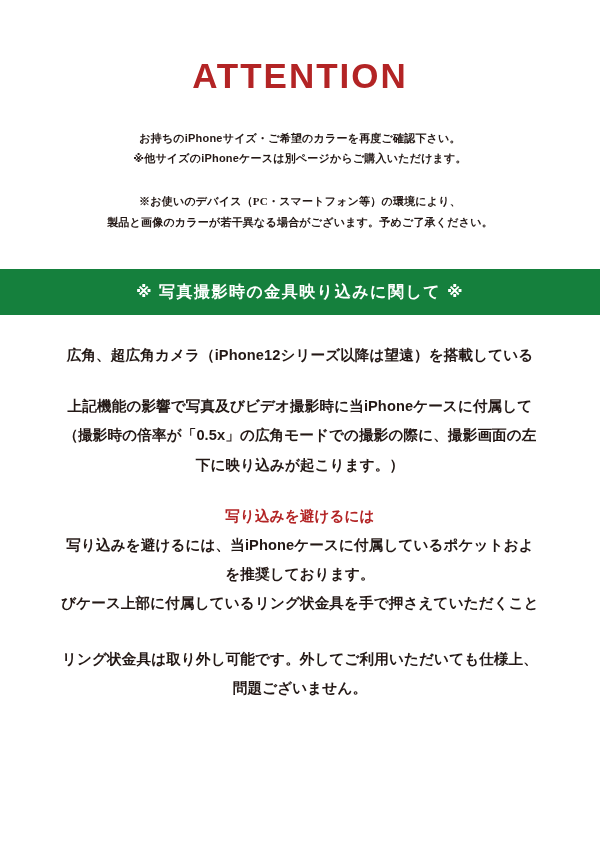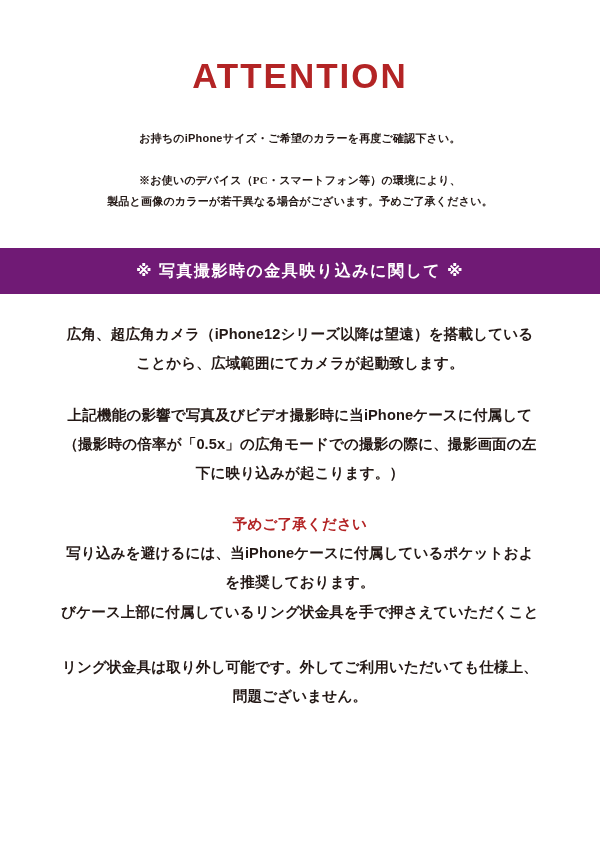--- a/index.html
+++ b/index.html
@@ -48,21 +48,21 @@
     white-space: nowrap;
   }
   .intro-2 {
     margin-top: 22px;
     font-family: Liberation Serif, serif;
   }
 
   
   .band {
     margin-top: 36px;
-    background: #701a75;
+    background: #15803d;
     color: #ffffff;
     height: 46px;
     display: flex;
     align-items: center;
     justify-content: center;
     font-size: 16px;
     font-weight: bold;
     letter-spacing: 1.5px;
     text-align: center;
   }
@@ -97,46 +97,46 @@
 </style>
 </head>
 <body>
 
 <div class="page">
 
   <h1 class="title">ATTENTION</h1>
 
   <div class="intro intro-1">
     <span class="line">お持ちのiPhoneサイズ・ご希望のカラーを再度ご確認下さい。</span>
+    <span class="line">※他サイズのiPhoneケースは別ページからご購入いただけます。</span>
   </div>
 
   <div class="intro intro-2">
     <span class="line">※お使いのデバイス（PC・スマートフォン等）の環境により、</span>
     <span class="line">製品と画像のカラーが若干異なる場合がございます。予めご了承ください。</span>
   </div>
 
   <div class="band">
     <span>※ 写真撮影時の金具映り込みに関して ※</span>
   </div>
 
   <div class="body-wrap">
 
     <div class="para">
       <p>広角、超広角カメラ（iPhone12シリーズ以降は望遠）を搭載している</p>
-      <p>ことから、広域範囲にてカメラが起動致します。</p>
     </div>
 
     <div class="para">
       <p>上記機能の影響で写真及びビデオ撮影時に当iPhoneケースに付属して</p>
       <p>（撮影時の倍率が「0.5x」の広角モードでの撮影の際に、撮影画面の左</p>
       <p>下に映り込みが起こります。）</p>
     </div>
 
     <div class="para">
-      <p class="subhead">予めご了承ください</p>
+      <p class="subhead">写り込みを避けるには</p>
       <p>写り込みを避けるには、当iPhoneケースに付属しているポケットおよ</p>
       <p>を推奨しております。</p>
       <p>びケース上部に付属しているリング状金具を手で押さえていただくこと</p>
     </div>
 
     <div class="para gap-top">
       <p>リング状金具は取り外し可能です。外してご利用いただいても仕様上、</p>
       <p>問題ございません。</p>
     </div>
 

